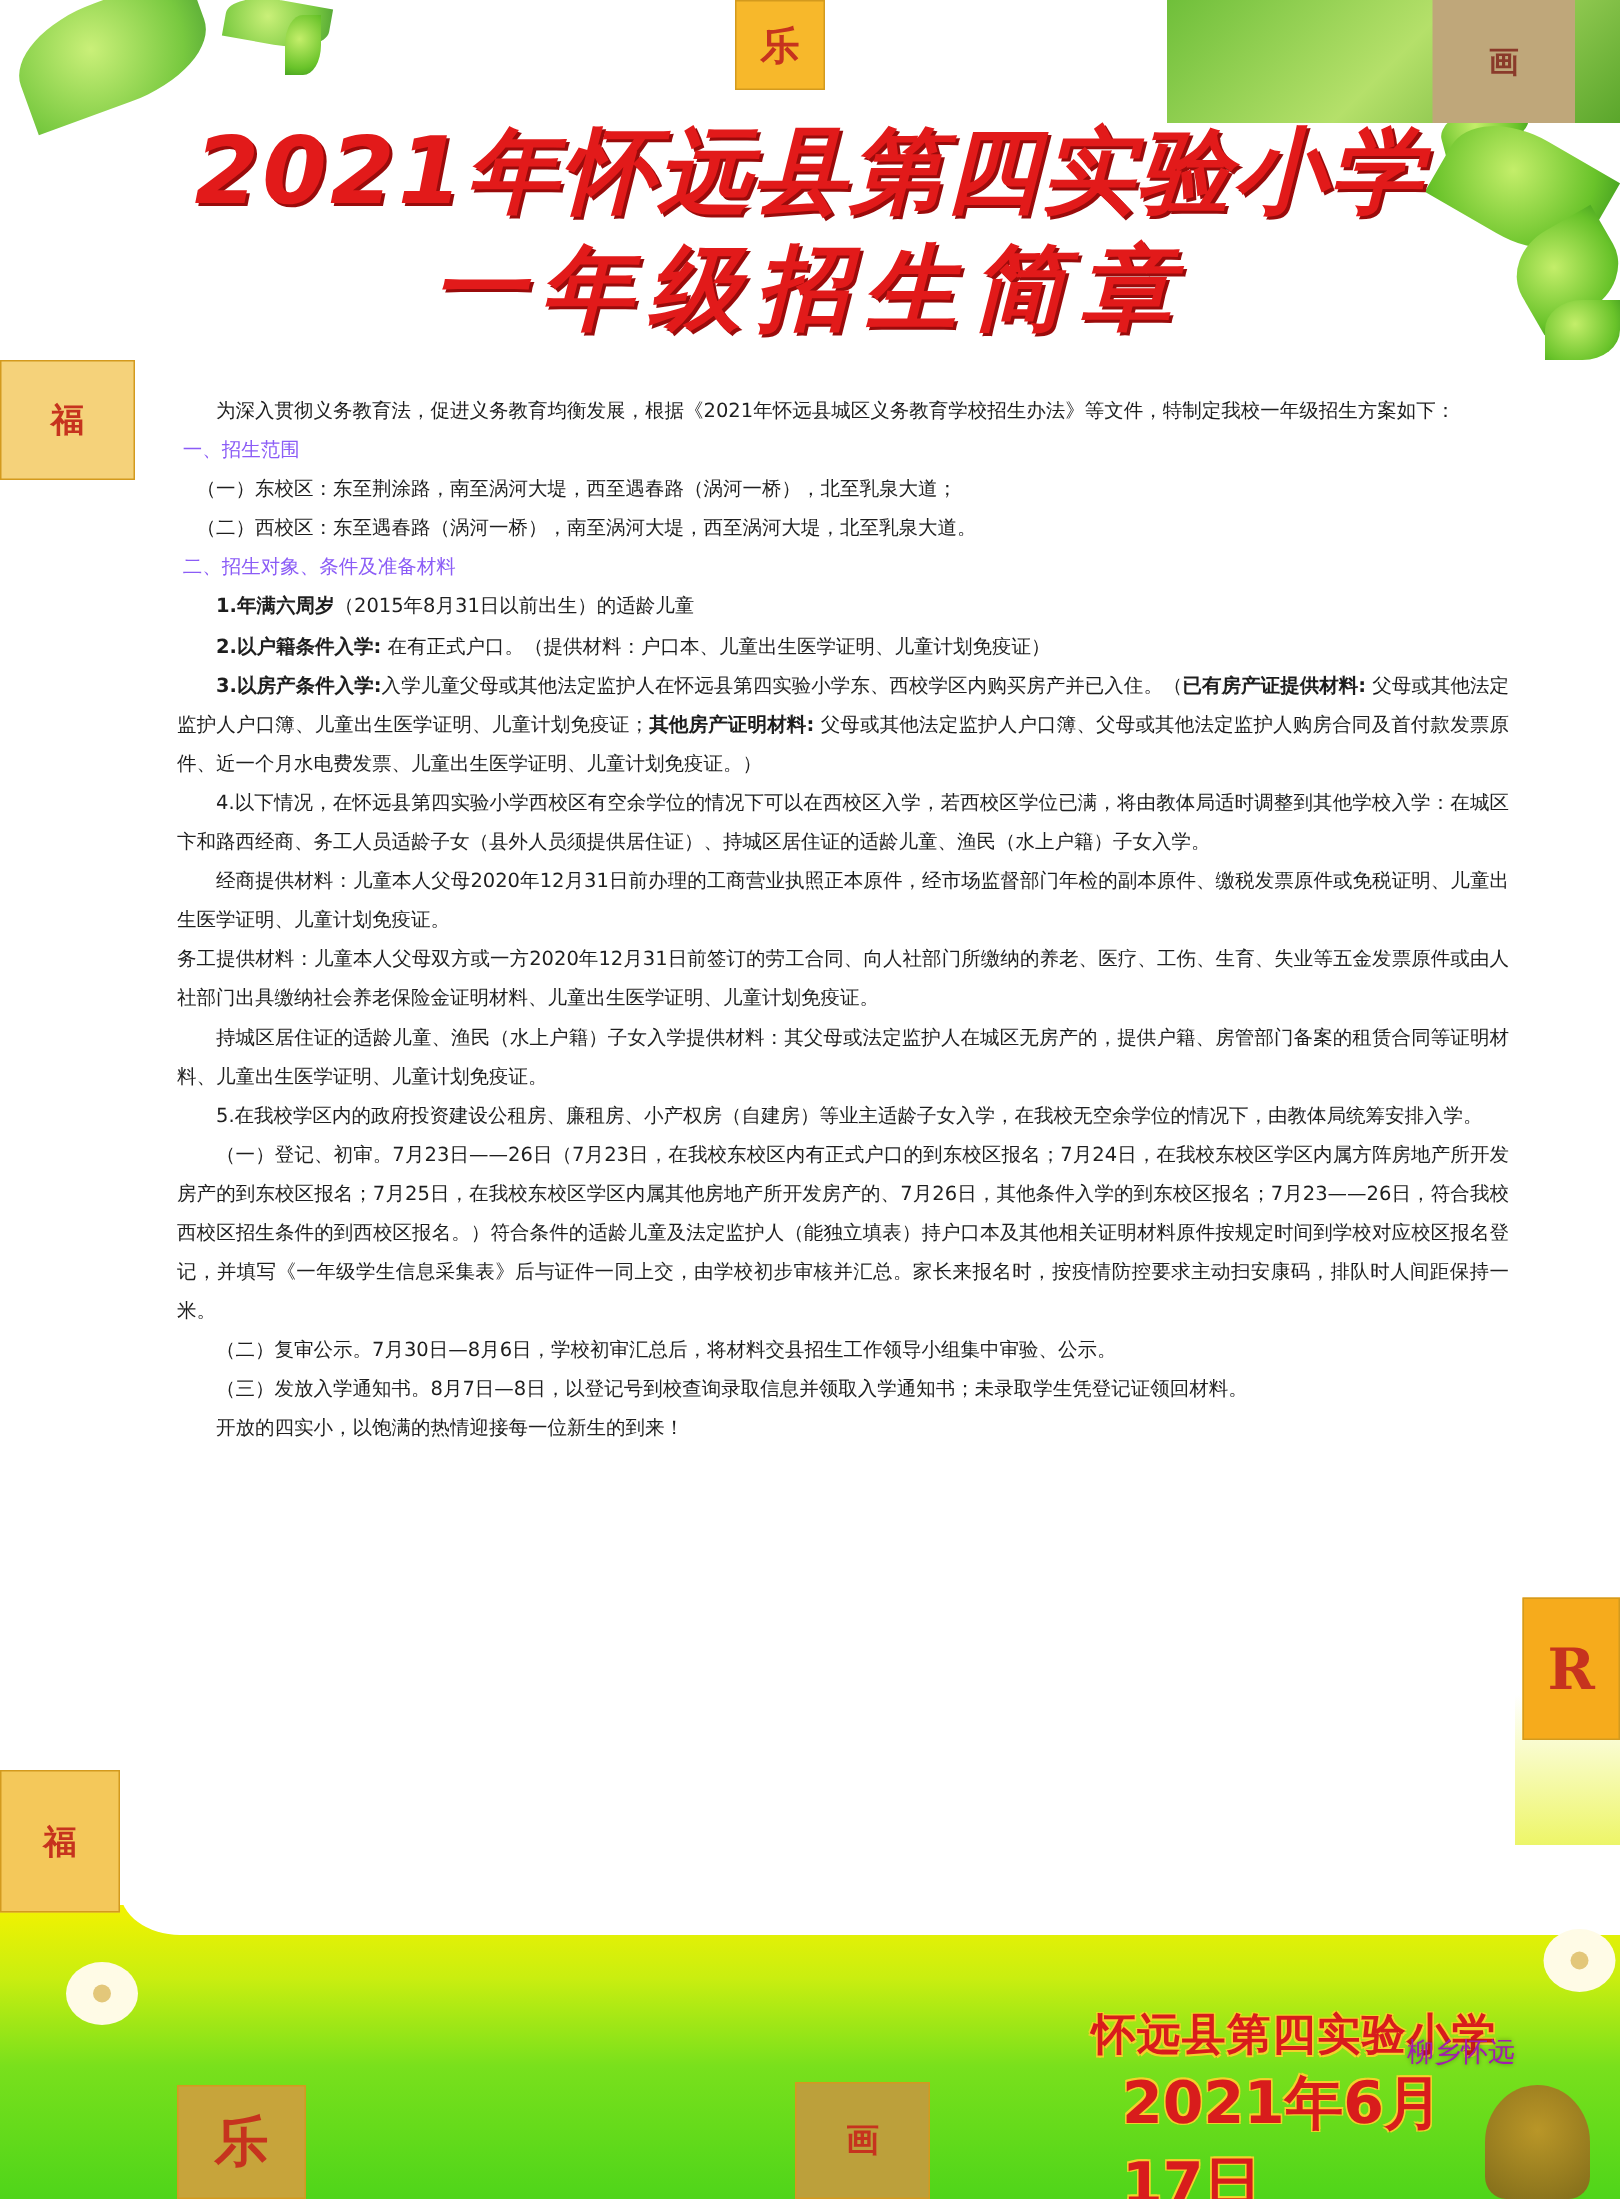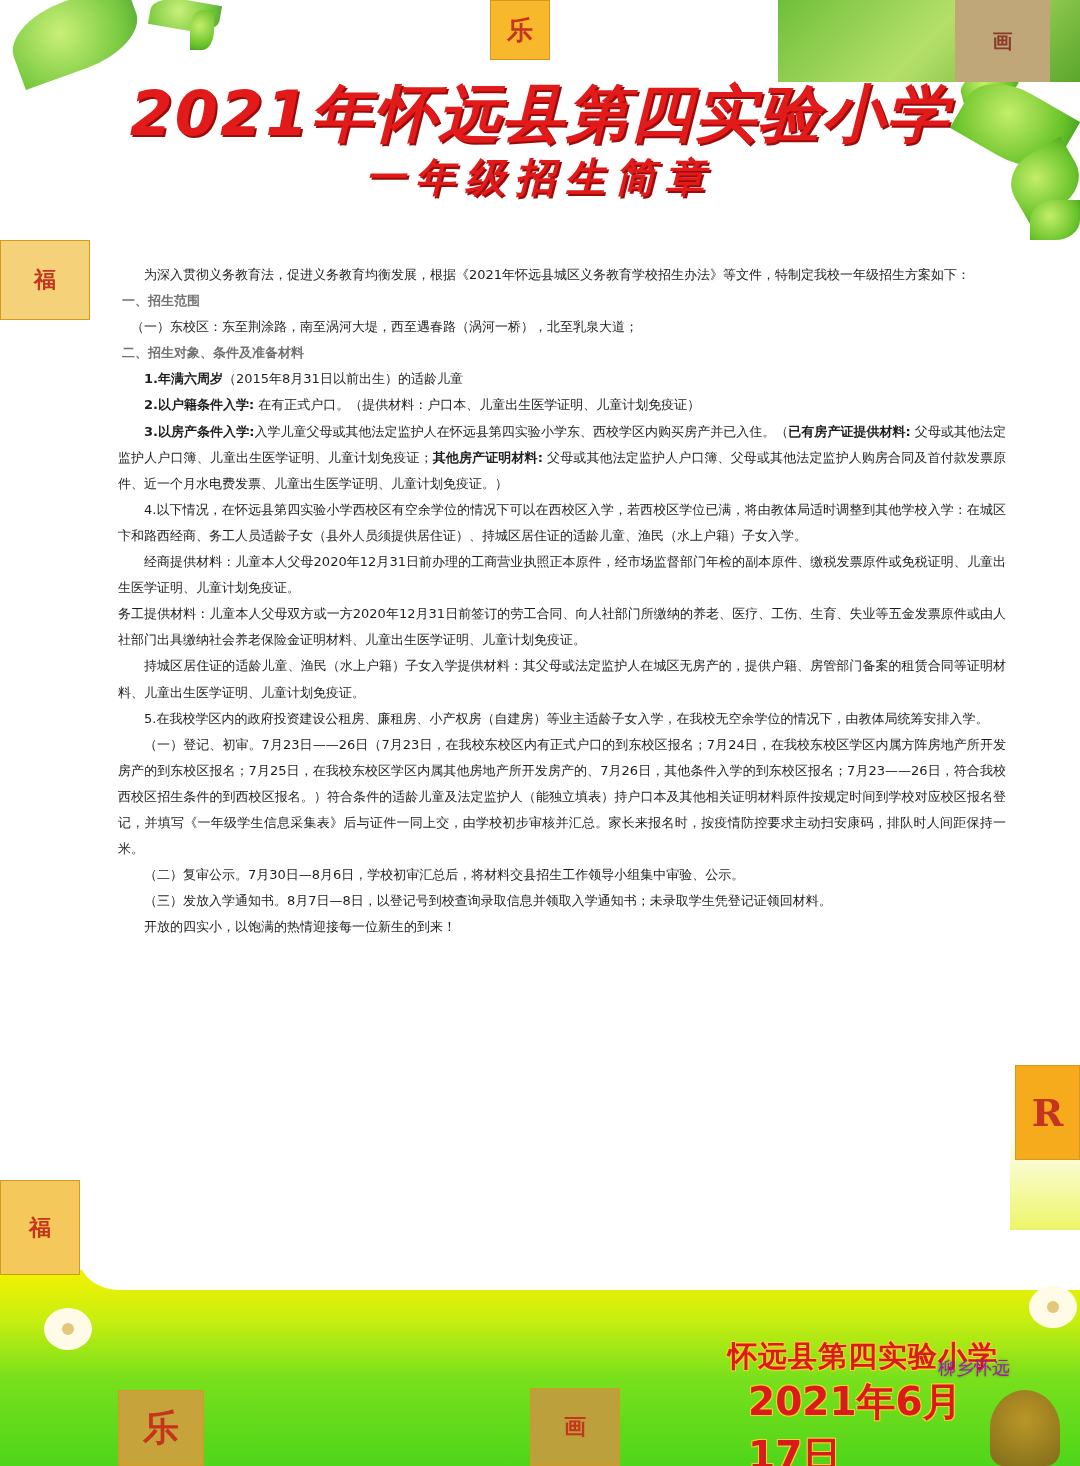--- a/index.html
+++ b/index.html
@@ -61,31 +61,31 @@
   .flower-r { left: 1033px; top: 1290px; }
 
   .title {
     position: absolute; left: 0; width: 1080px; text-align: center;
     color: #e21a1a; font-weight: bold; font-family: "DejaVu Sans", sans-serif;
     text-shadow: 2px 2px 0 #9a0b0b, 0 0 2px #ffffff;
     letter-spacing: 2px;
     font-style: italic;
   }
   .title-1 { top: 72px; font-size: 62px; }
-  .title-2 { top: 150px; font-size: 40px; letter-spacing: 10px; }
+  .title-2 { top: 150px; font-size: 62px; letter-spacing: 10px; }
 
   .content {
     position: absolute; left: 118px; top: 262px; width: 888px;
     font-size: 13px; line-height: 26.1px; color: #1e1e1e;
     text-align: justify;
   }
   .content p { margin: 0; }
   .indent { text-indent: 2em; }
   .indent1 { text-indent: 1em; }
-  .hd { color: #737373; font-weight: bold; padding-left: 0.3em; }
+  .hd { color: #8b5cf6; font-weight: normal; padding-left: 0.3em; }
   .b { font-weight: bold; }
 
   .sig {
     position: absolute; color: #d81c1c; font-weight: bold; 
     text-shadow: 1px 1px 0 #f3d22a, -1px -1px 0 #f3d22a, 1px -1px 0 #f3d22a, -1px 1px 0 #f3d22a;
   }
   .sig-1 { left: 728px; top: 1337px; width: 290px; font-size: 29px; letter-spacing: 1px; }
   .sig-2 { left: 748px; top: 1375px; width: 250px; font-size: 39px; }
   .watermark {
     position: absolute; left: 938px; top: 1356px; color: #a21caf; font-size: 18px;
@@ -126,20 +126,21 @@
 <div class="flower flower-r"></div>
 
 <h1 class="title title-1">2021年怀远县第四实验小学</h1>
 <h2 class="title title-2">一年级招生简章</h2>
 
 <div class="content">
   <p class="indent">为深入贯彻义务教育法，促进义务教育均衡发展，根据《2021年怀远县城区义务教育学校招生办法》等文件，特制定我校一年级招生方案如下：</p>
 
   <p class="hd">一、招生范围</p>
   <p class="indent1">（一）东校区：东至荆涂路，南至涡河大堤，西至遇春路（涡河一桥），北至乳泉大道；</p>
+  <p class="indent1">（二）西校区：东至遇春路（涡河一桥），南至涡河大堤，西至涡河大堤，北至乳泉大道。</p>
 
   <p class="hd">二、招生对象、条件及准备材料</p>
   <p class="indent"><span class="b">1.年满六周岁</span><span>（2015年8月31日以前出生）的适龄儿童</span></p>
   <p class="indent"><span class="b">2.以户籍条件入学:</span><span> 在有正式户口。（提供材料：户口本、儿童出生医学证明、儿童计划免疫证）</span></p>
   <p class="indent"><span class="b">3.以房产条件入学:</span><span>入学儿童父母或其他法定监护人在怀远县第四实验小学东、西校学区内购买房产并已入住。（</span><span class="b">已有房产证提供材料:</span><span> 父母或其他法定监护人户口簿、儿童出生医学证明、儿童计划免疫证；</span><span class="b">其他房产证明材料:</span><span> 父母或其他法定监护人户口簿、父母或其他法定监护人购房合同及首付款发票原件、近一个月水电费发票、儿童出生医学证明、儿童计划免疫证。）</span></p>
   <p class="indent">4.以下情况，在怀远县第四实验小学西校区有空余学位的情况下可以在西校区入学，若西校区学位已满，将由教体局适时调整到其他学校入学：在城区卞和路西经商、务工人员适龄子女（县外人员须提供居住证）、持城区居住证的适龄儿童、渔民（水上户籍）子女入学。</p>
   <p class="indent">经商提供材料：儿童本人父母2020年12月31日前办理的工商营业执照正本原件，经市场监督部门年检的副本原件、缴税发票原件或免税证明、儿童出生医学证明、儿童计划免疫证。</p>
   <p>务工提供材料：儿童本人父母双方或一方2020年12月31日前签订的劳工合同、向人社部门所缴纳的养老、医疗、工伤、生育、失业等五金发票原件或由人社部门出具缴纳社会养老保险金证明材料、儿童出生医学证明、儿童计划免疫证。</p>
   <p class="indent">持城区居住证的适龄儿童、渔民（水上户籍）子女入学提供材料：其父母或法定监护人在城区无房产的，提供户籍、房管部门备案的租赁合同等证明材料、儿童出生医学证明、儿童计划免疫证。</p>
   <p class="indent">5.在我校学区内的政府投资建设公租房、廉租房、小产权房（自建房）等业主适龄子女入学，在我校无空余学位的情况下，由教体局统筹安排入学。</p>

